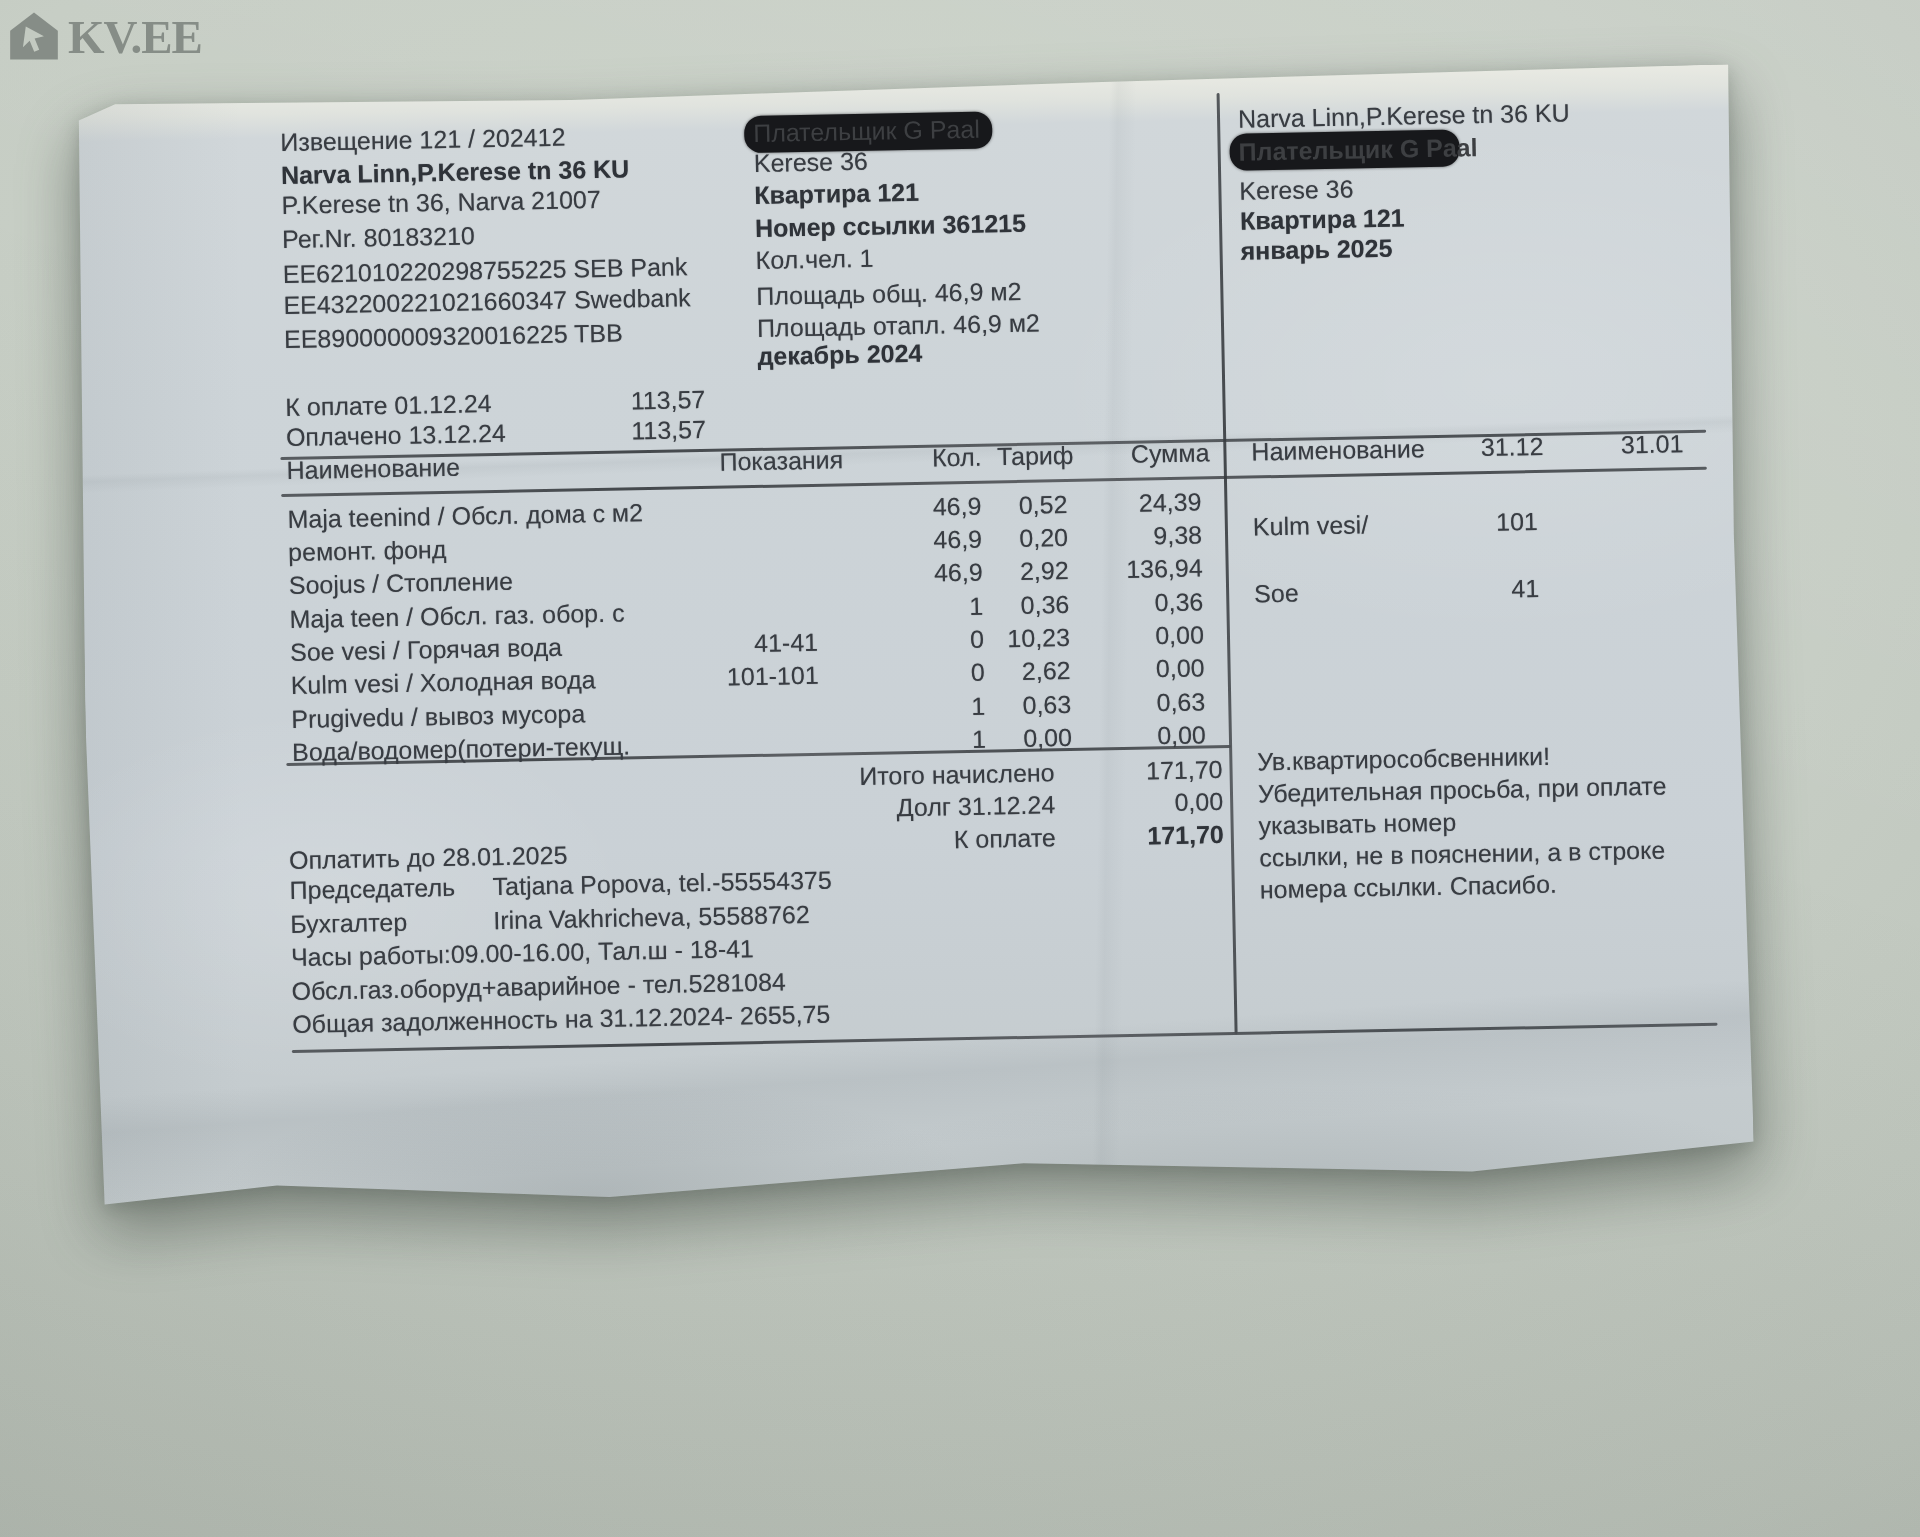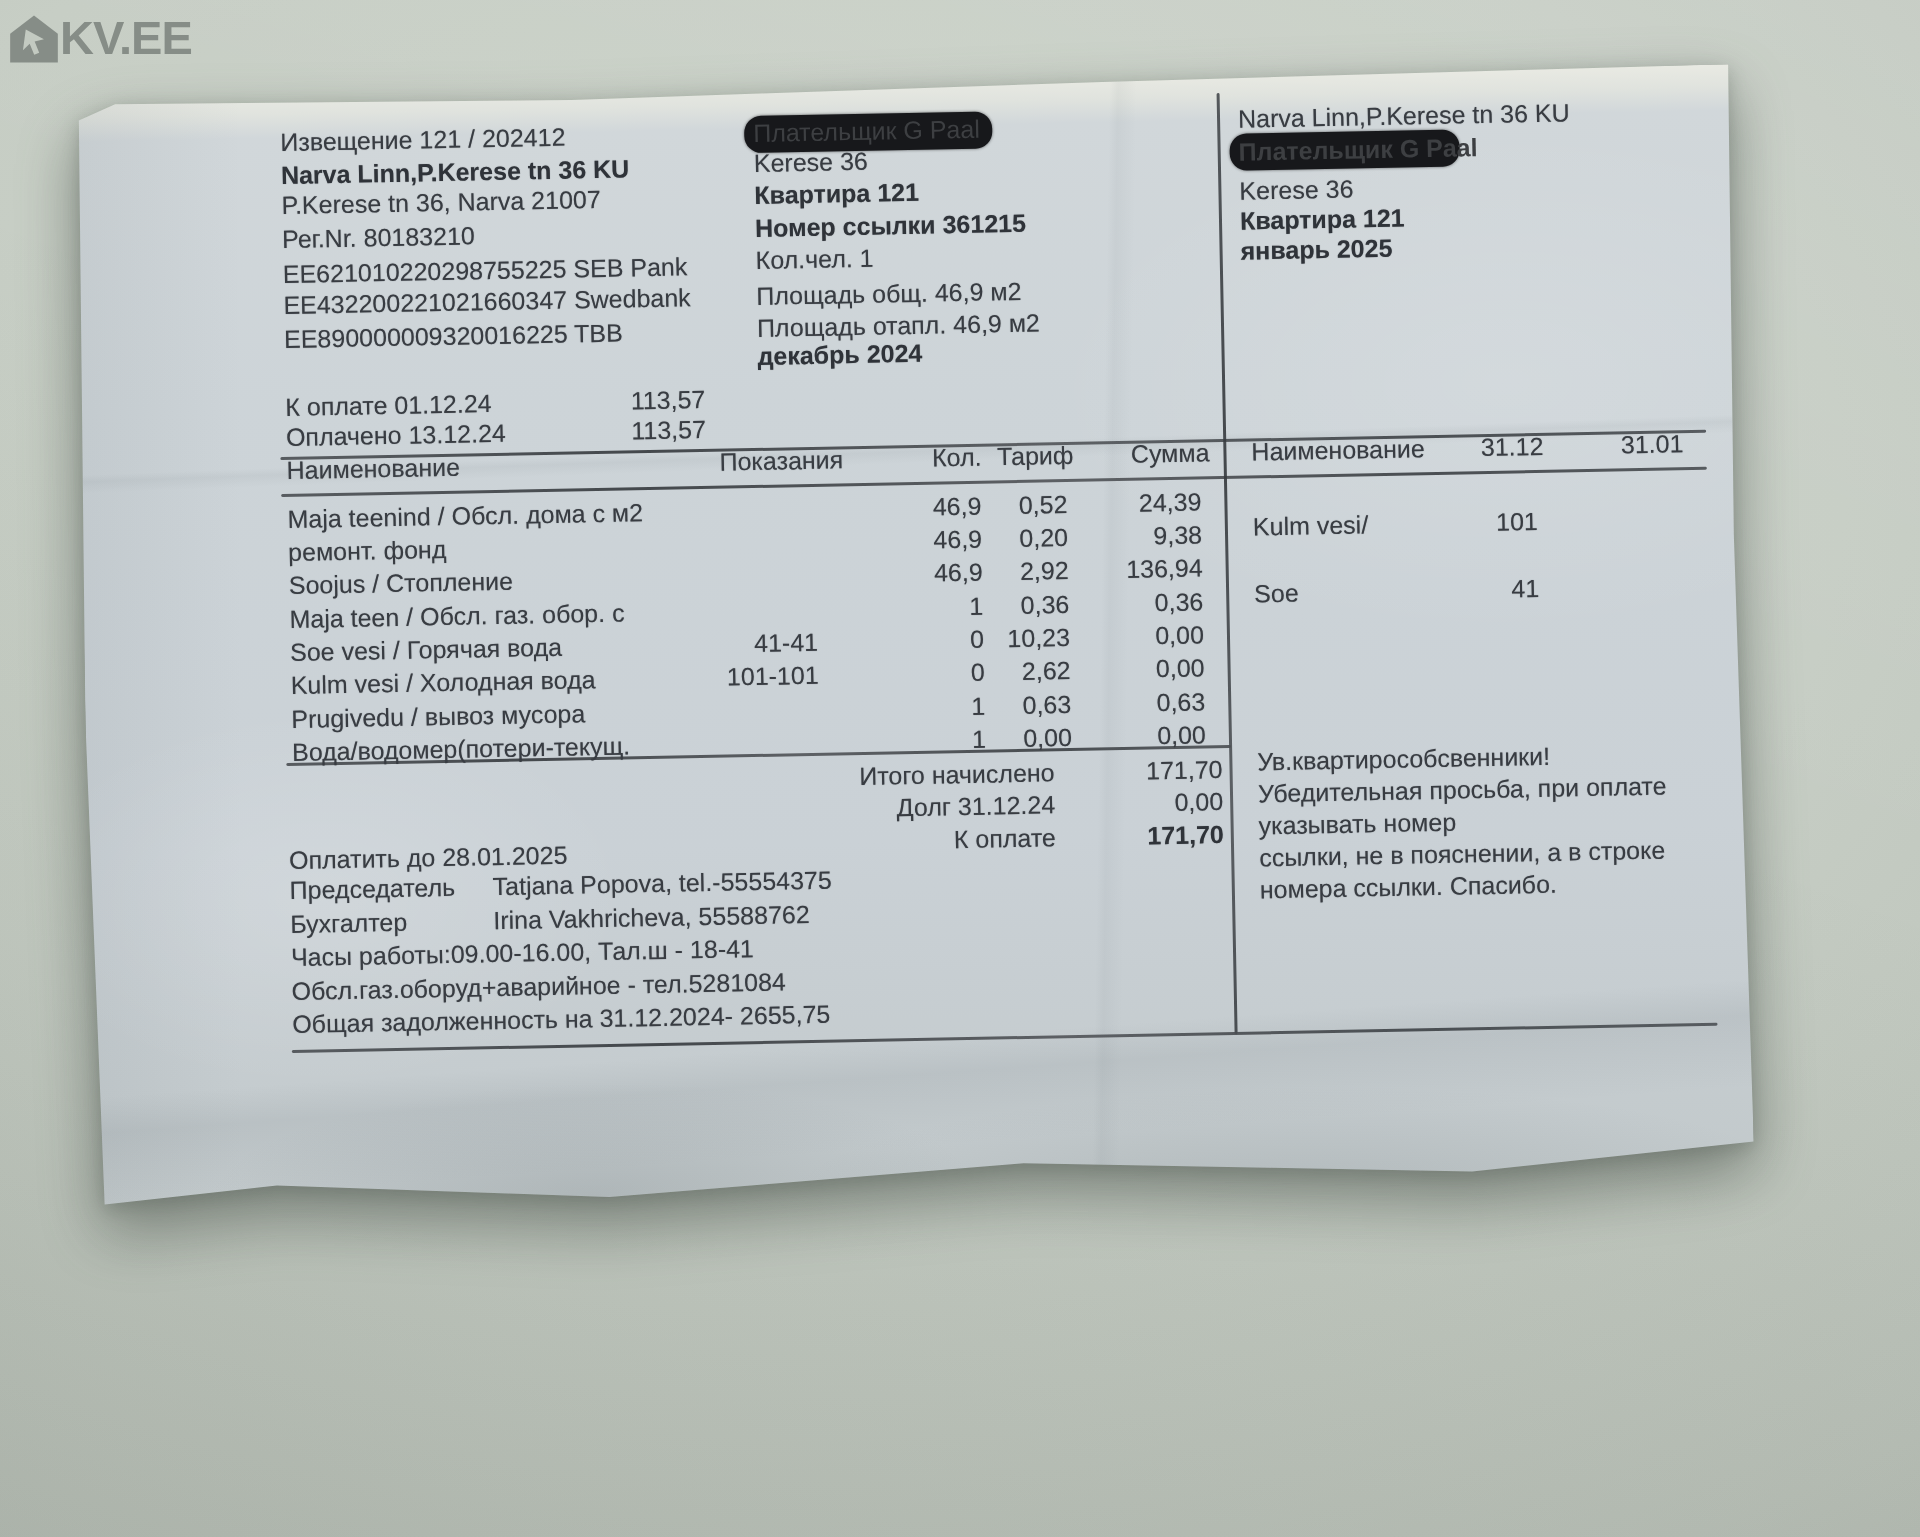--- a/index.html
+++ b/index.html
@@ -3,21 +3,21 @@
 <meta charset="utf-8">
 <style>
   html,body{margin:0;padding:0;}
   body{
     width:1920px;height:1537px;overflow:hidden;position:relative;
     font-family:"Liberation Sans",sans-serif;
     background:
       linear-gradient(200deg, rgba(255,255,255,0.10) 0%, rgba(0,0,0,0) 40%, rgba(40,50,42,0.10) 100%),
       radial-gradient(120% 100% at 42% 32%, #cdd4ca 0%, #c6cdc4 45%, #bac1b8 78%, #adb4ab 100%);
   }
-  .logo{position:absolute;left:8px;top:10px;display:flex;align-items:flex-end;gap:0;z-index:5;}
+  .logo{position:absolute;left:8px;top:10px;display:flex;align-items:flex-start;gap:8px;z-index:5;font-family:Liberation Serif, serif;}
   .logo-text{font-weight:bold;font-size:47px;letter-spacing:-1px;color:#868d87;}
   .paper-wrap{
     position:absolute;left:84px;top:80px;width:1660px;height:1120px;z-index:2;
     filter:drop-shadow(0 26px 30px rgba(62,72,64,0.45)) drop-shadow(0 5px 9px rgba(62,72,64,0.30));
   }
   .paper{
     position:absolute;inset:0;
     transform:rotate(-1.1deg);transform-origin:50% 50%;
     clip-path:polygon(0.3% 2.2%, 2.5% 0.8%, 30% 1.2%, 62% 0.5%, 99.7% 0%, 99.5% 42%, 100% 96.2%, 83% 98.4%, 56% 96.9%, 31% 99.2%, 11% 97.6%, 0.6% 99%, 0 56%);
     background:

